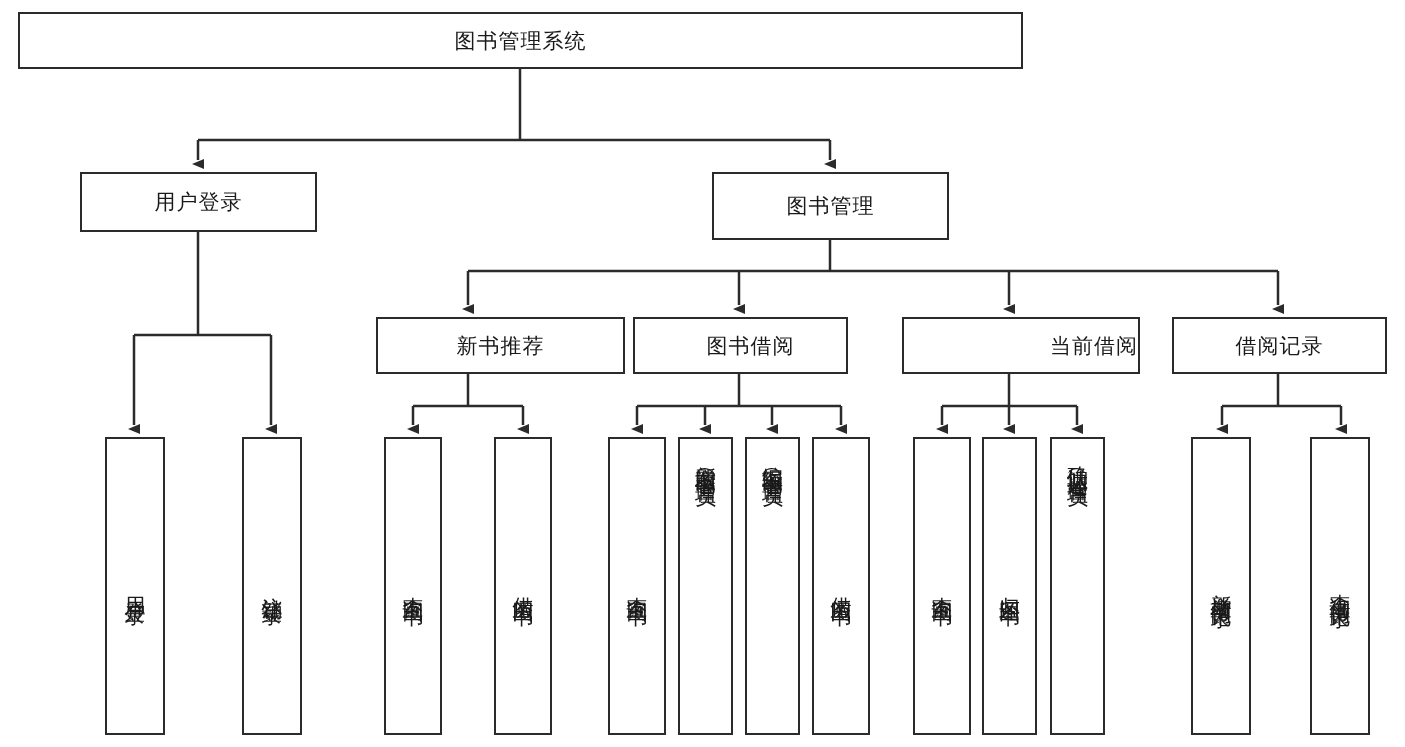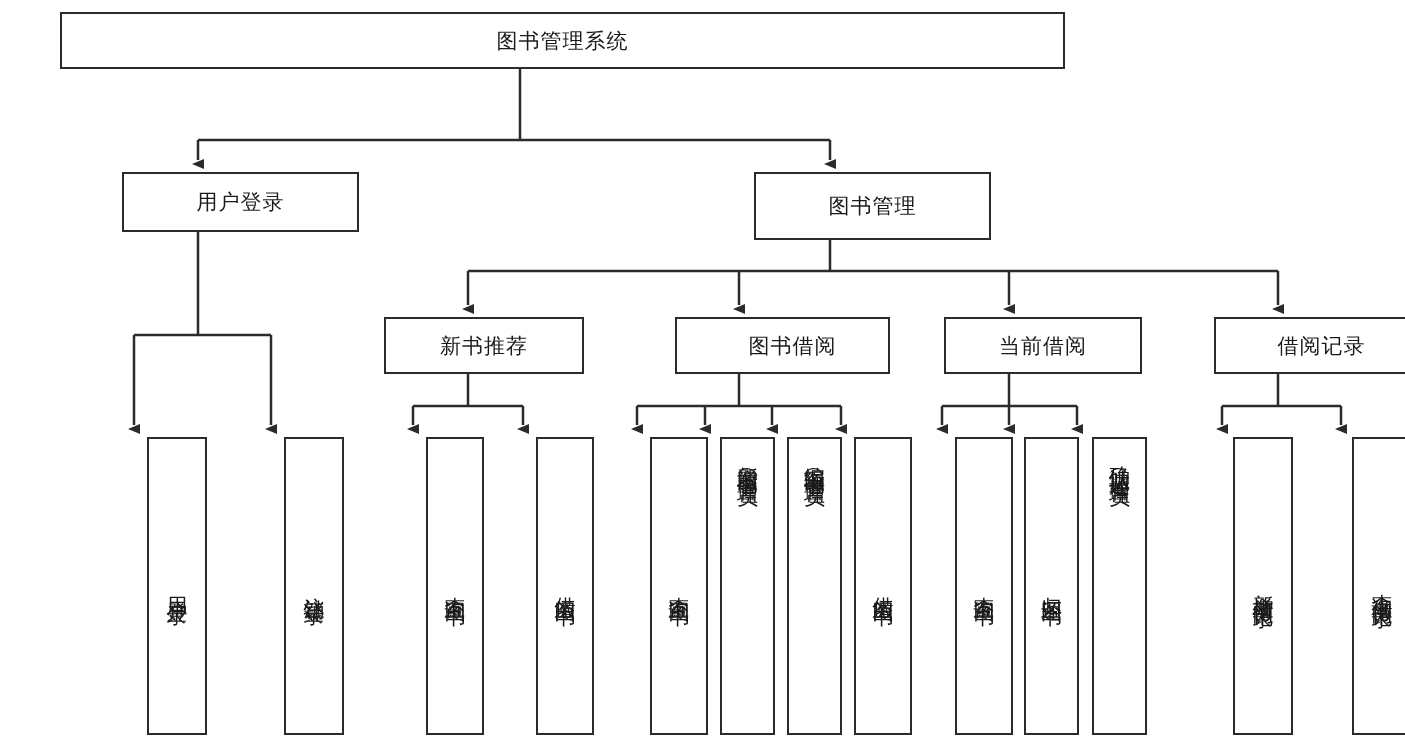--- a/index.html
+++ b/index.html
@@ -28,21 +28,20 @@
   }
   .node {
     position: absolute;
     box-sizing: border-box;
     background: #ffffff;
     border: 2px solid #2b2b2b;
     display: flex;
     align-items: center;
     justify-content: center;
     color: #1a1a1a;
-    margin-left: 42px;
   }
   .node.horiz {
     font-size: 21px;
     letter-spacing: 1px;
     line-height: 1.2;
     text-align: center;
   }
   .node.vert {
     writing-mode: vertical-rl;
     text-orientation: upright;
@@ -125,27 +124,27 @@
     <span>图书管理系统</span>
   </div>
 
   <div class="node horiz" style="left:80px; top:172px; width:237px; height:60px;">
     <span>用户登录</span>
   </div>
   <div class="node horiz" style="left:712px; top:172px; width:237px; height:68px;">
     <span>图书管理</span>
   </div>
 
-  <div class="node horiz" style="left:342px; top:317px; width:200px; height:57px;">
+  <div class="node horiz" style="left:376px; top:317px; width:249px; height:57px;">
     <span>新书推荐</span>
   </div>
   <div class="node horiz" style="left:633px; top:317px; width:215px; height:57px;padding-left:20px;">
     <span>图书借阅</span>
   </div>
-  <div class="node horiz" style="left:902px; top:317px; width:198px; height:57px;">
+  <div class="node horiz" style="left:902px; top:317px; width:238px; height:57px;justify-content:flex-end;">
     <span>当前借阅</span>
   </div>
   <div class="node horiz" style="left:1172px; top:317px; width:215px; height:57px;">
     <span>借阅记录</span>
   </div>
 
   <div class="node vert centered" style="left:105px; top:437px; width:60px; height:298px;">
     <span>用户登录</span>
   </div>
   <div class="node vert centered" style="left:242px; top:437px; width:60px; height:298px;">

